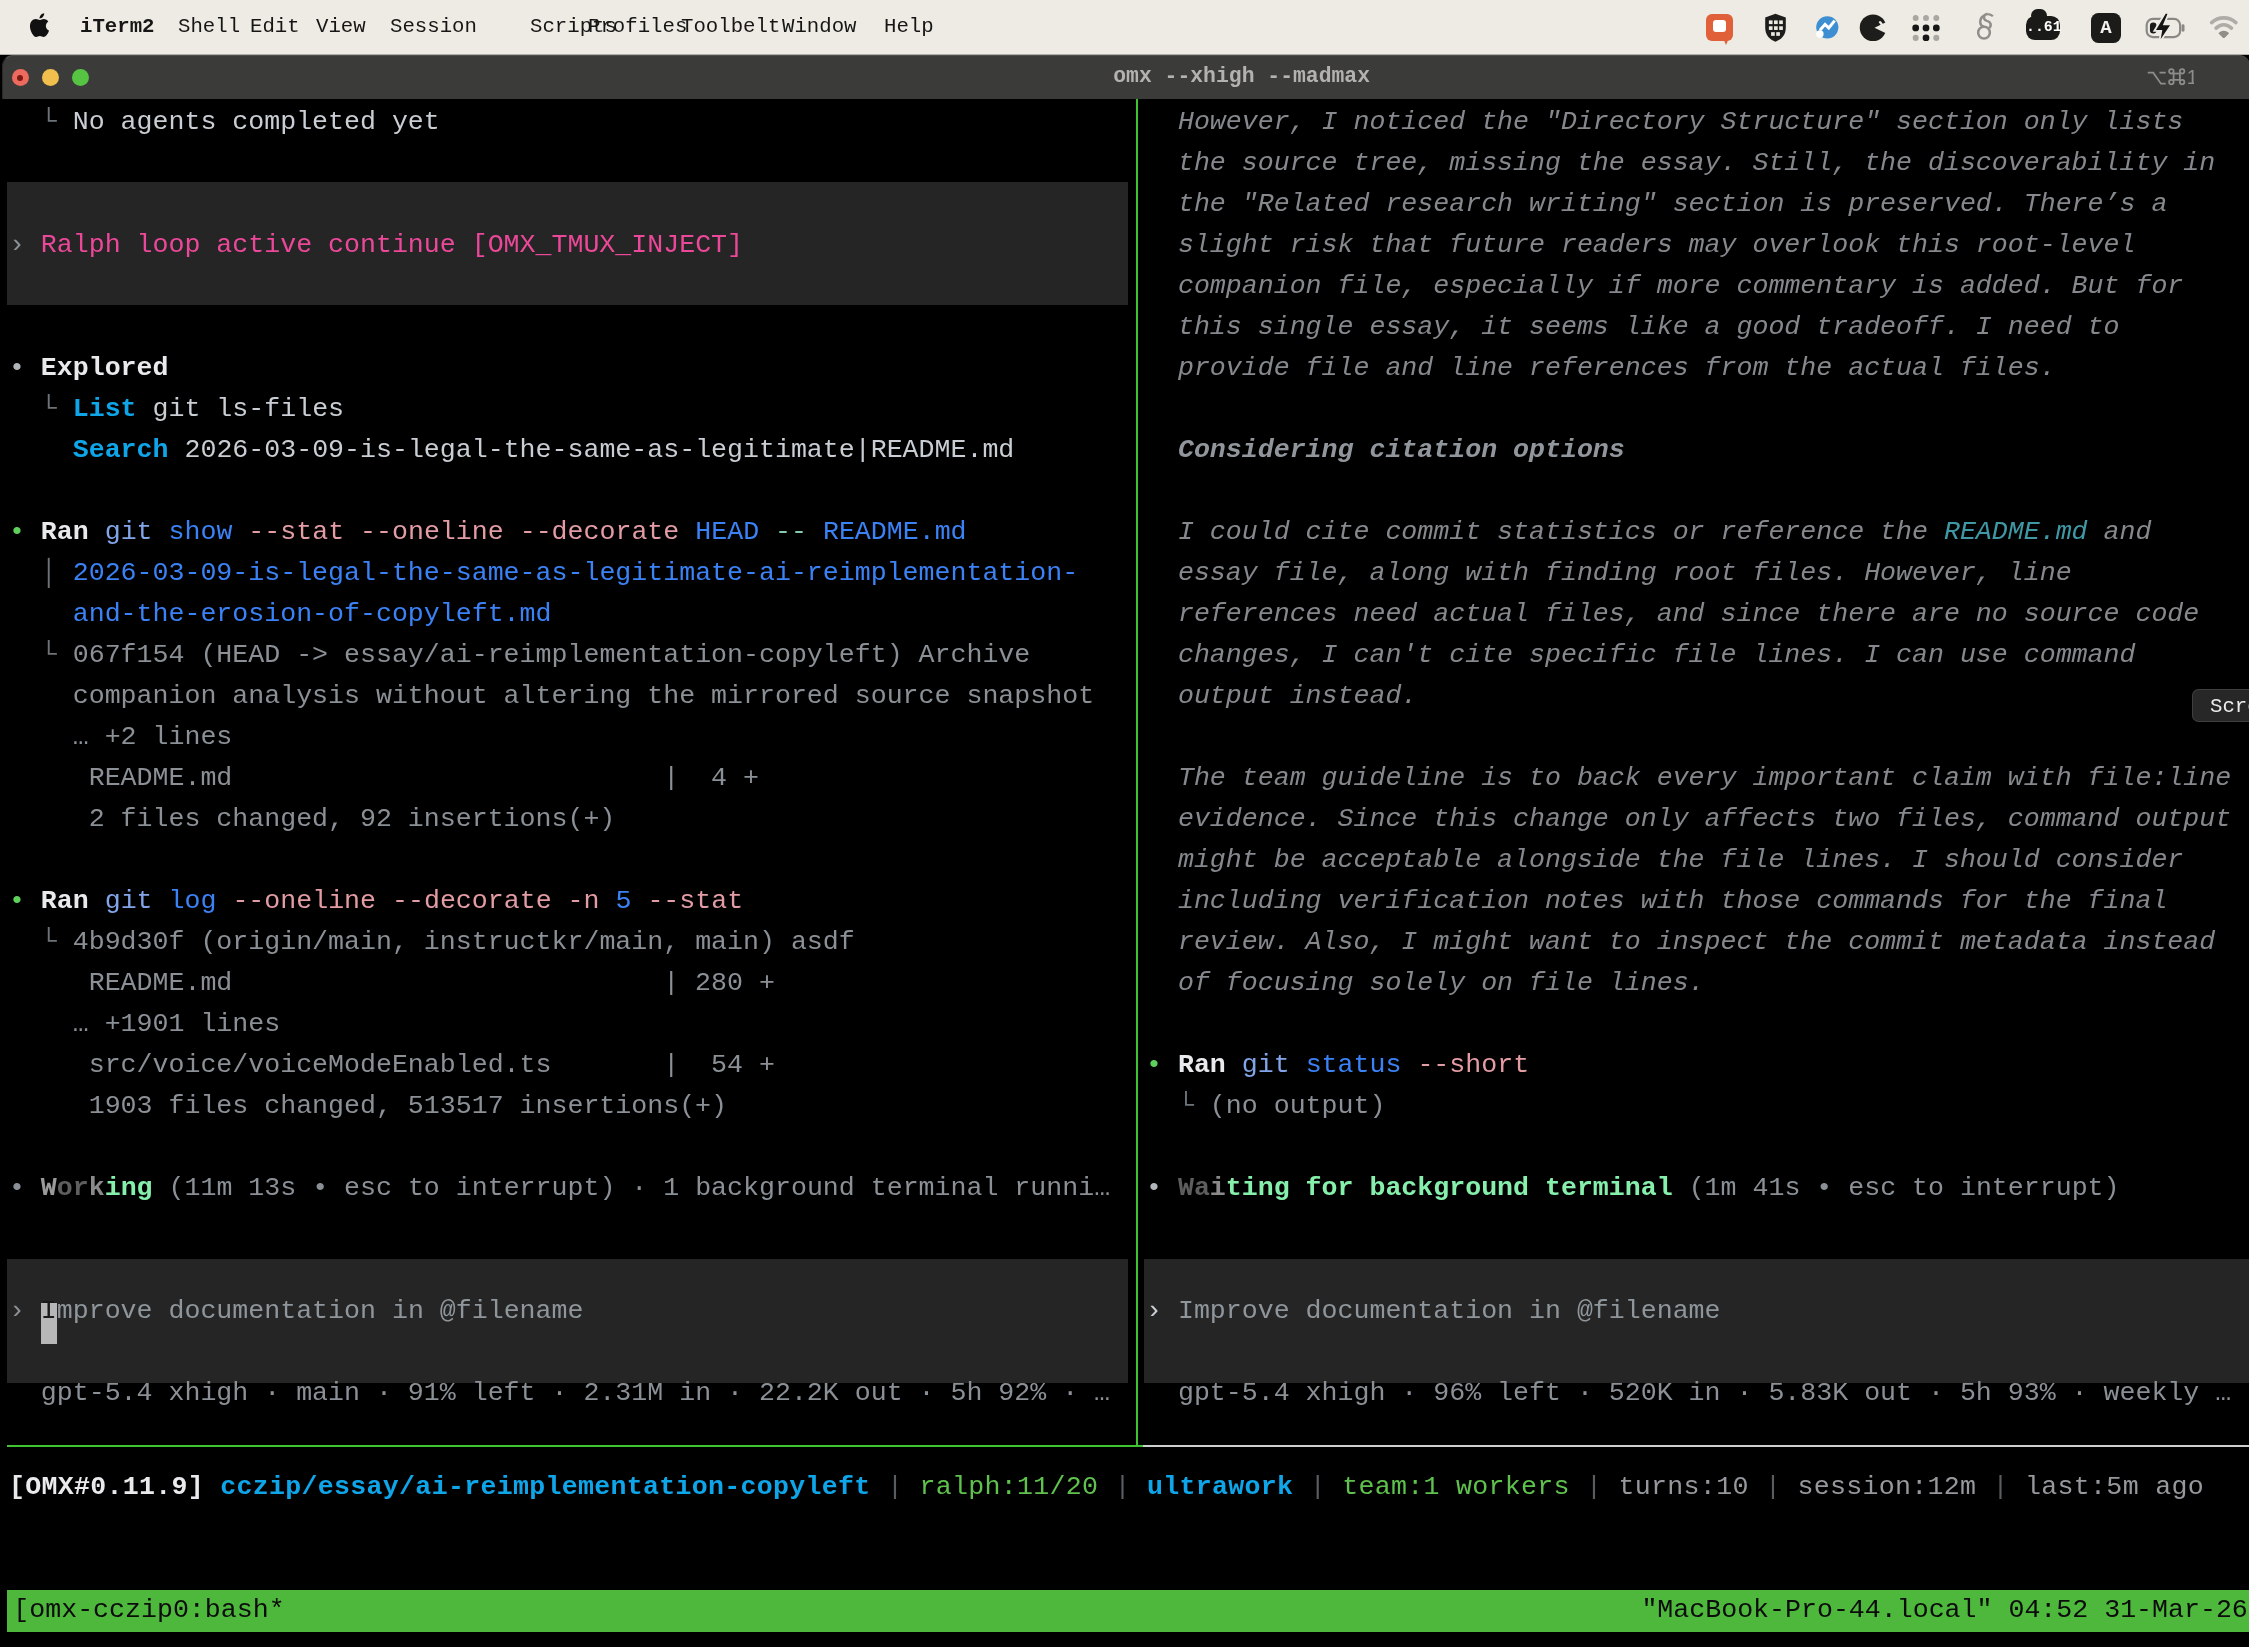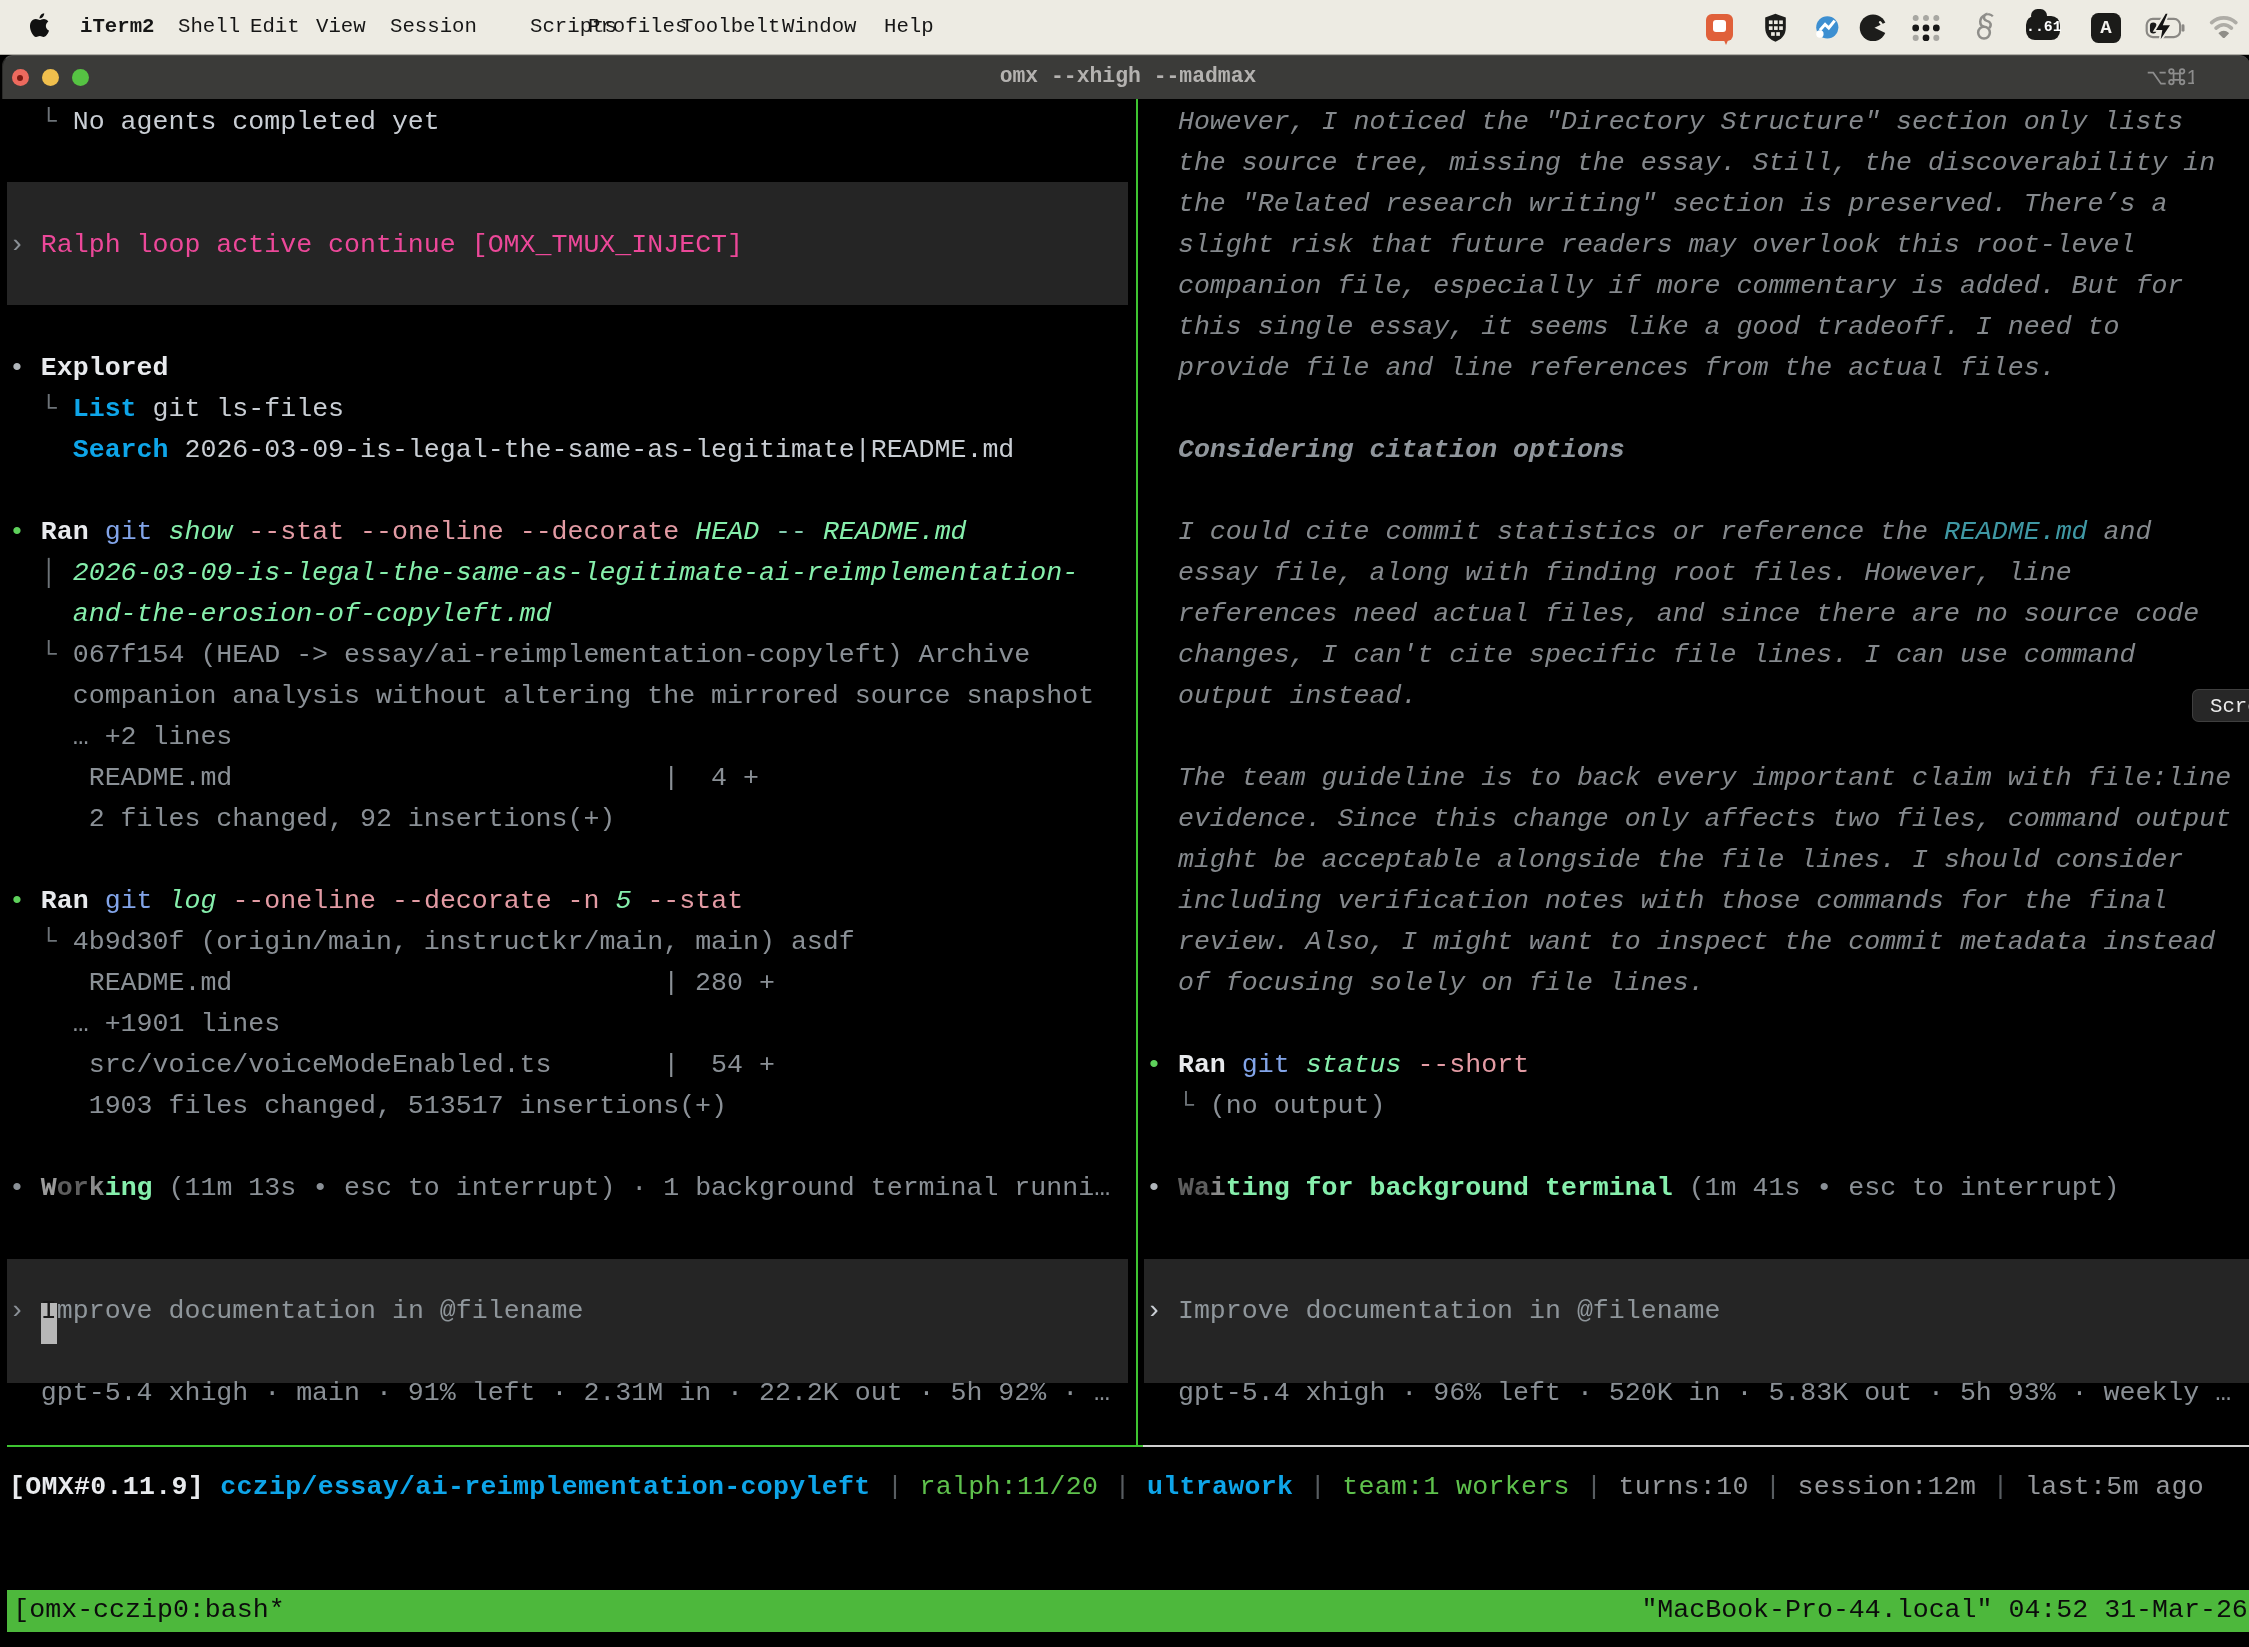--- a/index.html
+++ b/index.html
@@ -1,21 +1,21 @@
 <!DOCTYPE html>
 <html style="font-size:11.8px"><head><meta charset="utf-8"><style>
 html,body{margin:0;padding:0;}
 body{width:2250px;height:1648px;position:relative;overflow:hidden;background:#000;
   font-family:"Liberation Mono",monospace;}
 .abs{position:absolute;}
 pre{margin:0;font-family:"Liberation Mono",monospace;font-size:26.6px;line-height:41px;white-space:pre;}
 .fg{color:#c9ced4;} .ralph{color:#ec4899;}
 .dim{color:#8a9096;} .gy2{color:#95989c;}
 .t{color:#6d7378;}
-.lv{color:#86efac;font-style:italic;}
+.lv{color:#3b82f6;}
 .bl{color:#82a4e8;}
 .pk{color:#e39ba4;}
 .tg{color:#83ccae;}
 .cy{color:#0ea5e9;font-weight:bold;}
 .gn{color:#5fc24d;}
 .gb{color:#5ed15b;}
 .wb{color:#b0b5ba;}
 .bw{color:#e8eaed;font-weight:bold;}
 .sh1{color:#9a9a9a;font-weight:bold;}
 .sh2{color:#5e5e5e;font-weight:bold;}
@@ -113,21 +113,21 @@
   <path d="M9.5 16.5 C16 10.5 24 10.5 30.5 16.5"></path>
  </g>
  <path d="M14 23.5 C17.5 20.5 22.5 20.5 26 23.5 L20 29.5 Z" fill="#908e88" stroke="#908e88" stroke-width="2" stroke-linejoin="round"></path>
 </svg>
 
 <div class="abs" style="left:1.5px;top:55px;width:2248px;height:44px;background:#3b3b39;border-radius:11px 11px 0 0;border-top:1.5px solid #4e4e4c;border-left:1.5px solid #2a2a28;box-sizing:border-box;"></div>
 <div class="abs" style="left:11.8px;top:69px;width:17px;height:17px;border-radius:50%;background:#ed6a5e;"></div>
 <div class="abs" style="left:17.3px;top:75px;width:5.9px;height:5.9px;border-radius:50%;background:#7c1a12;"></div>
 <div class="abs" style="left:42px;top:69px;width:17px;height:17px;border-radius:50%;background:#f0bf4d;"></div>
 <div class="abs" style="left:72px;top:69px;width:17px;height:17px;border-radius:50%;background:#56c343;"></div>
-<div class="abs sans" style="left:886px;top:64px;width:484px;text-align:center;font-size:21.4px;font-weight:bold;color:#b4b2b0;">omx --xhigh --madmax</div>
+<div class="abs sans" style="left:886px;top:64px;width:484px;text-align:right;font-size:21.4px;font-weight:bold;color:#b4b2b0;">omx --xhigh --madmax</div>
 <svg class="abs" style="left:2147px;top:66px;" width="47" height="23.6" viewBox="0 0 64 32">
  <g stroke="#8d8d8d" stroke-width="2.4" fill="none">
   <path d="M1 9 h7.5 l10.5 15 h6.5 M17 9 h8.5"></path>
   <rect x="36.2" y="10.2" width="8.6" height="8.6"></rect>
   <circle cx="33.2" cy="7.2" r="3.1"></circle>
       <circle cx="47.8" cy="7.2" r="3.1"></circle>
   <circle cx="33.2" cy="21.8" r="3.1"></circle>
       <circle cx="47.8" cy="21.8" r="3.1"></circle>
  </g>
  <text x="54" y="24" fill="#8d8d8d" font-size="27" font-family="Liberation Sans">1</text>

